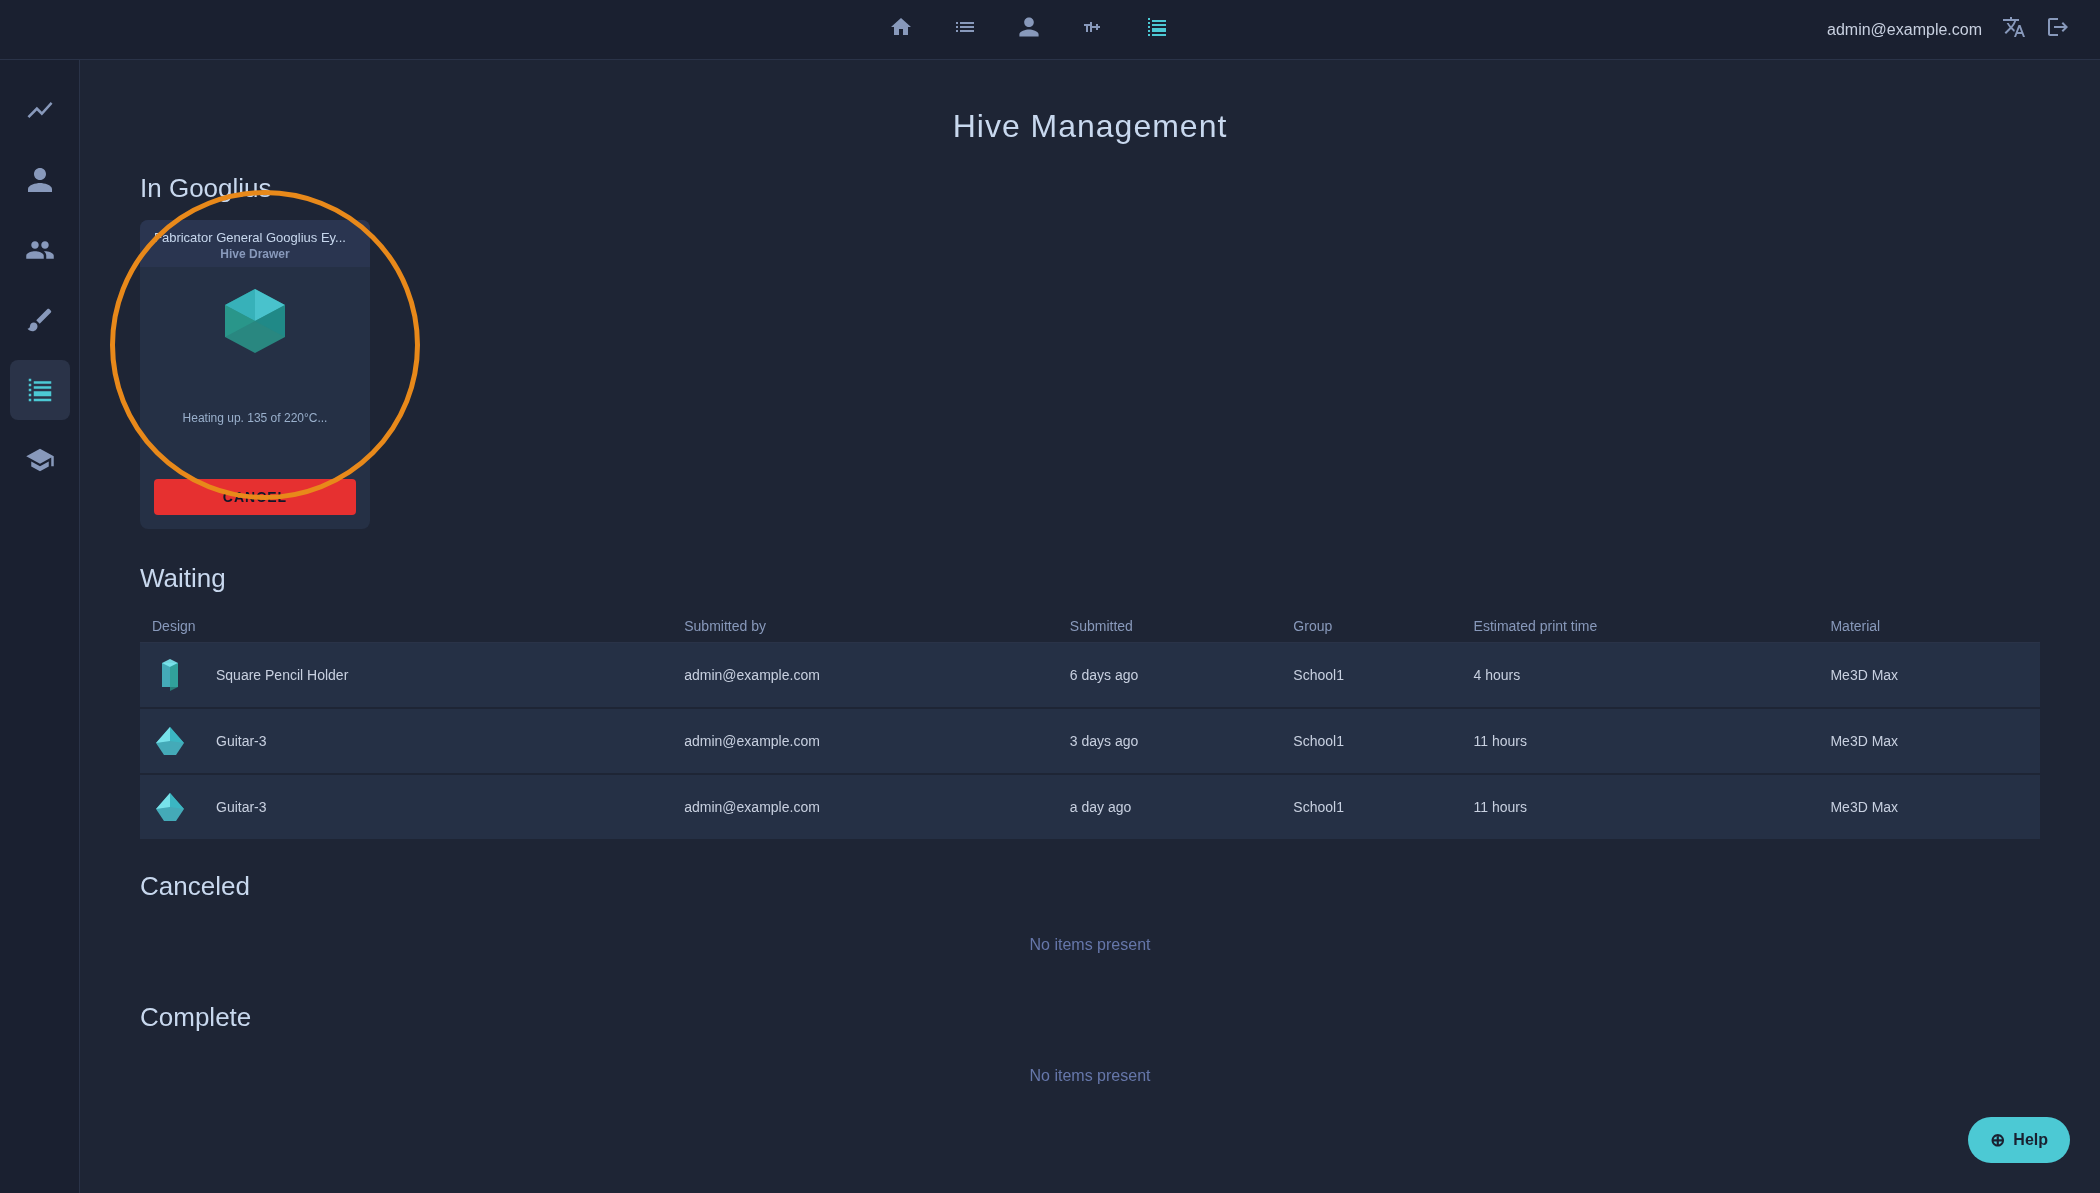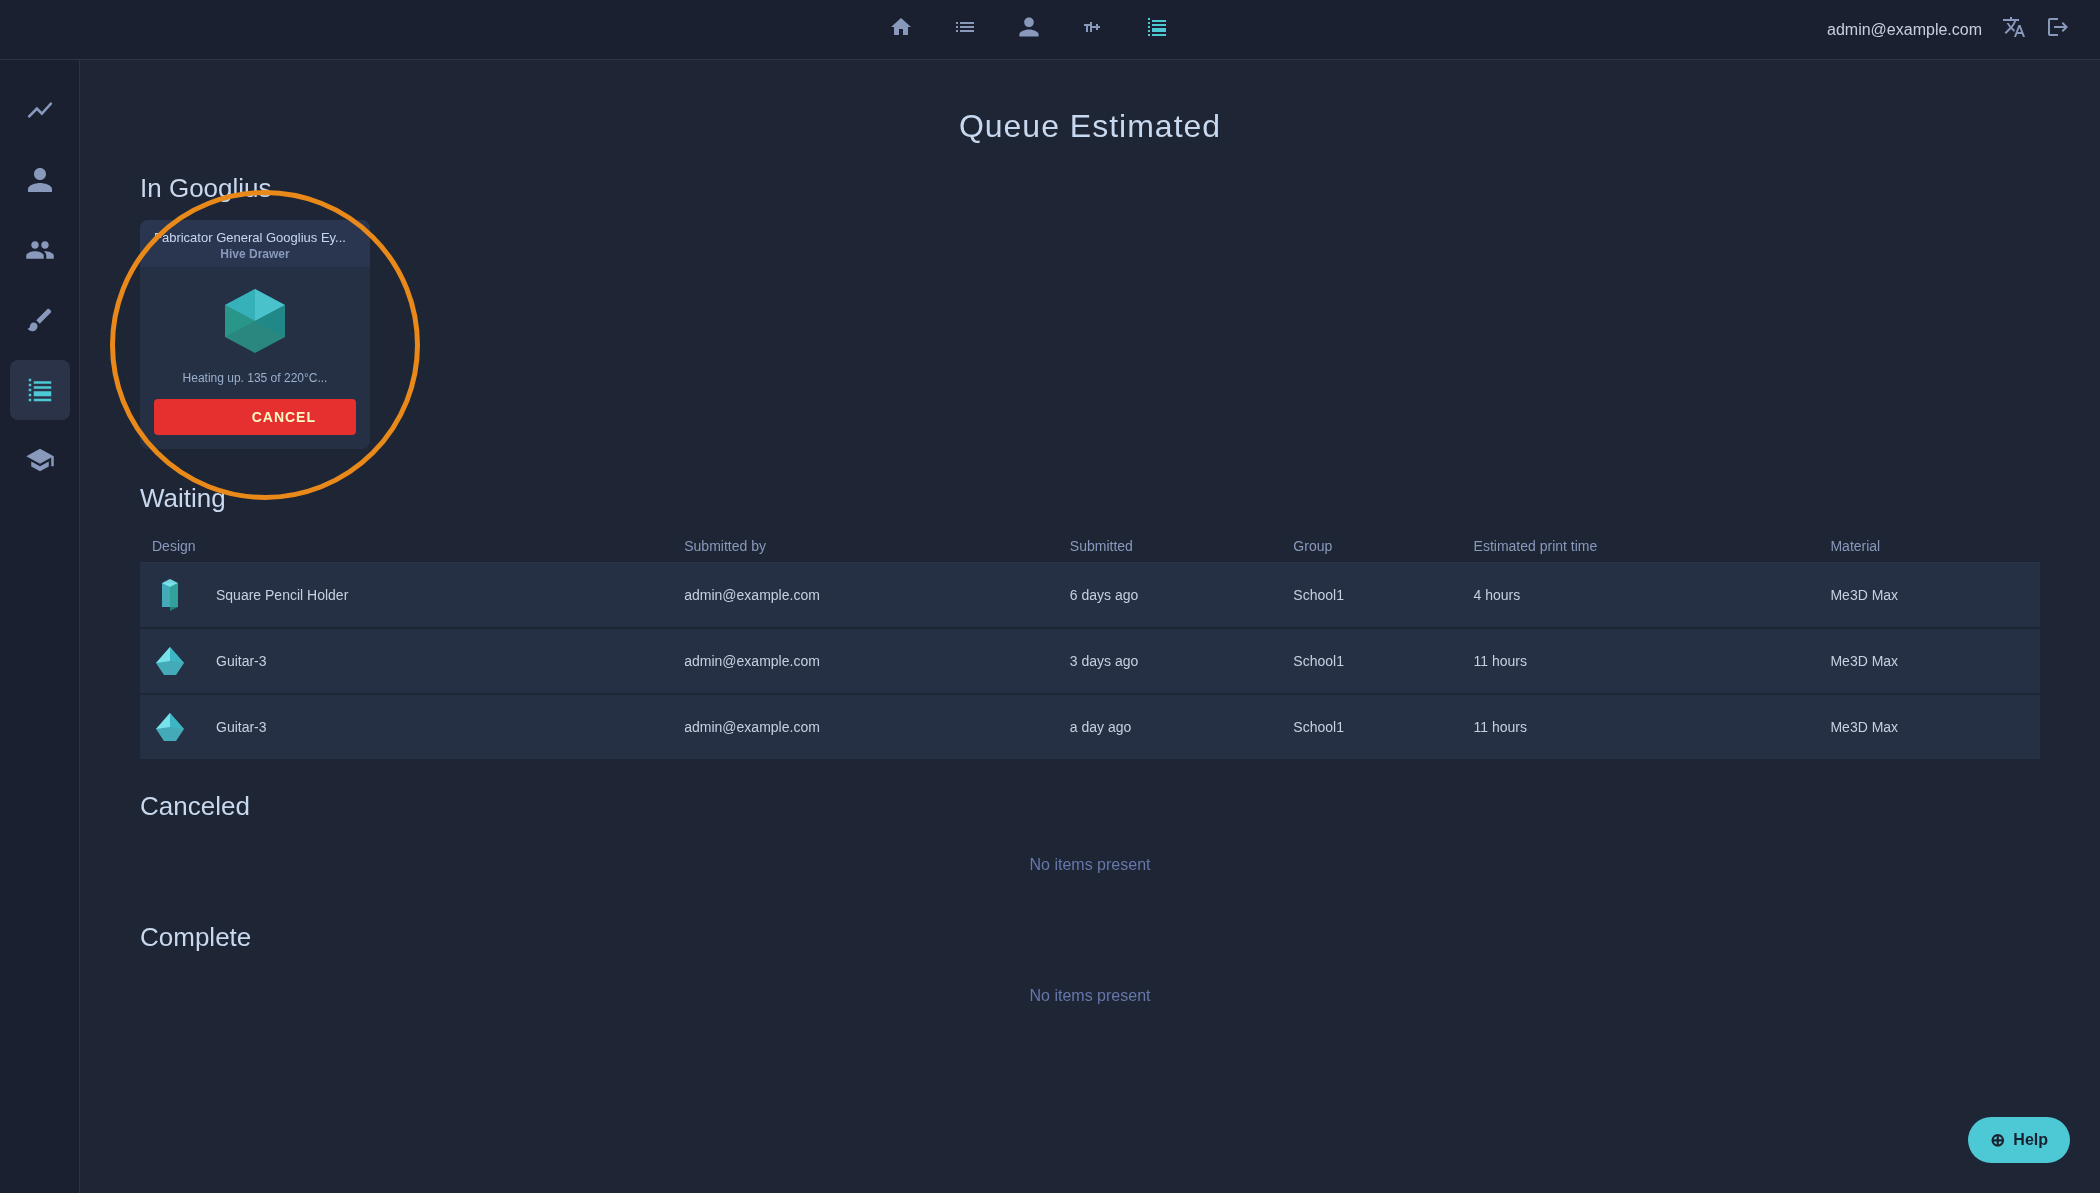--- a/index.html
+++ b/index.html
@@ -162,44 +162,44 @@
       color: #8899bb;
       text-align: center;
       margin-top: 2px;
       font-weight: bold;
     }
     .print-job-card-body {
       padding: 14px;
       display: flex;
       flex-direction: column;
       align-items: center;
+      gap: 40px;
     }
     .print-job-3d-icon {
       width: 80px;
       height: 80px;
       margin-bottom: 10px;
     }
     .print-job-status {
       font-size: 12px;
       color: #9ab0cc;
       text-align: center;
       margin-bottom: 14px;
     }
     .cancel-btn {
       background: #e63030;
-      color: #fef9c3;
+      color: #0f172a;
       border: none;
       border-radius: 4px;
       padding: 10px 40px;
       font-size: 14px;
       font-weight: 700;
       letter-spacing: 1px;
       cursor: pointer;
       width: 100%;
-      text-align: right;
     }
 
     
     .waiting-section {
       margin-bottom: 30px;
     }
 
     
     .queue-table {
       width: 100%;
@@ -344,21 +344,21 @@
         </svg>
     </div>
     <div class="sidebar-item">
       <svg viewBox="0 0 24 24" fill="currentColor">
           <path d="M12 3L1 9l11 6 9-4.91V17h2V9L12 3zM5 13.18v4L12 21l7-3.82v-4L12 17l-7-3.82z"></path>
         </svg>
     </div>
   </div>
 
   <div class="main-content">
-    <div class="page-title-bar">Queue Estimated</div>
+    <div class="page-title-bar">Hive Management</div>
 
     <div class="in-progress-area">
       <div class="section-title">In Googlius</div>
       <div style="position: relative; display: inline-block;">
         <div class="orange-circle"></div>
         <div class="print-job-card">
           <div class="print-job-card-header">
             <div class="print-job-card-title">Fabricator General Googlius Ey...</div>
             <div class="print-job-card-subtitle">Hive Drawer</div>
           </div>

